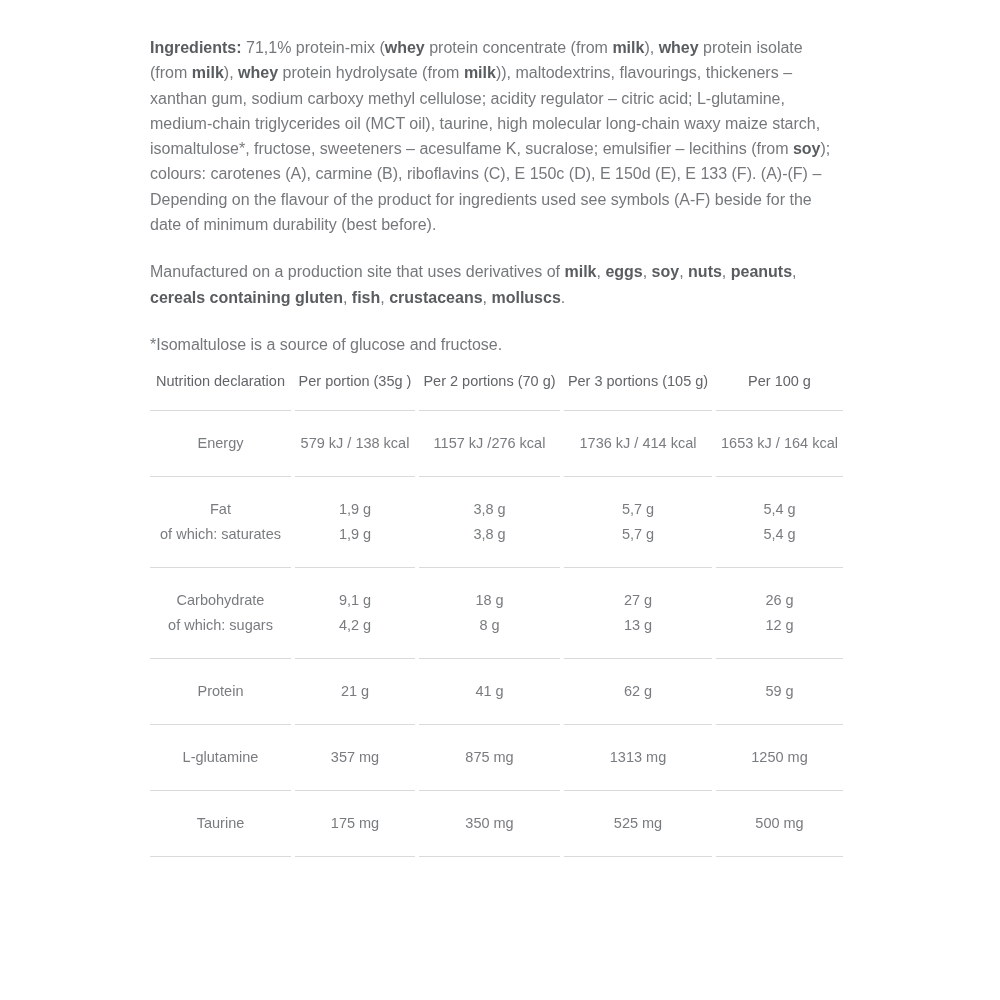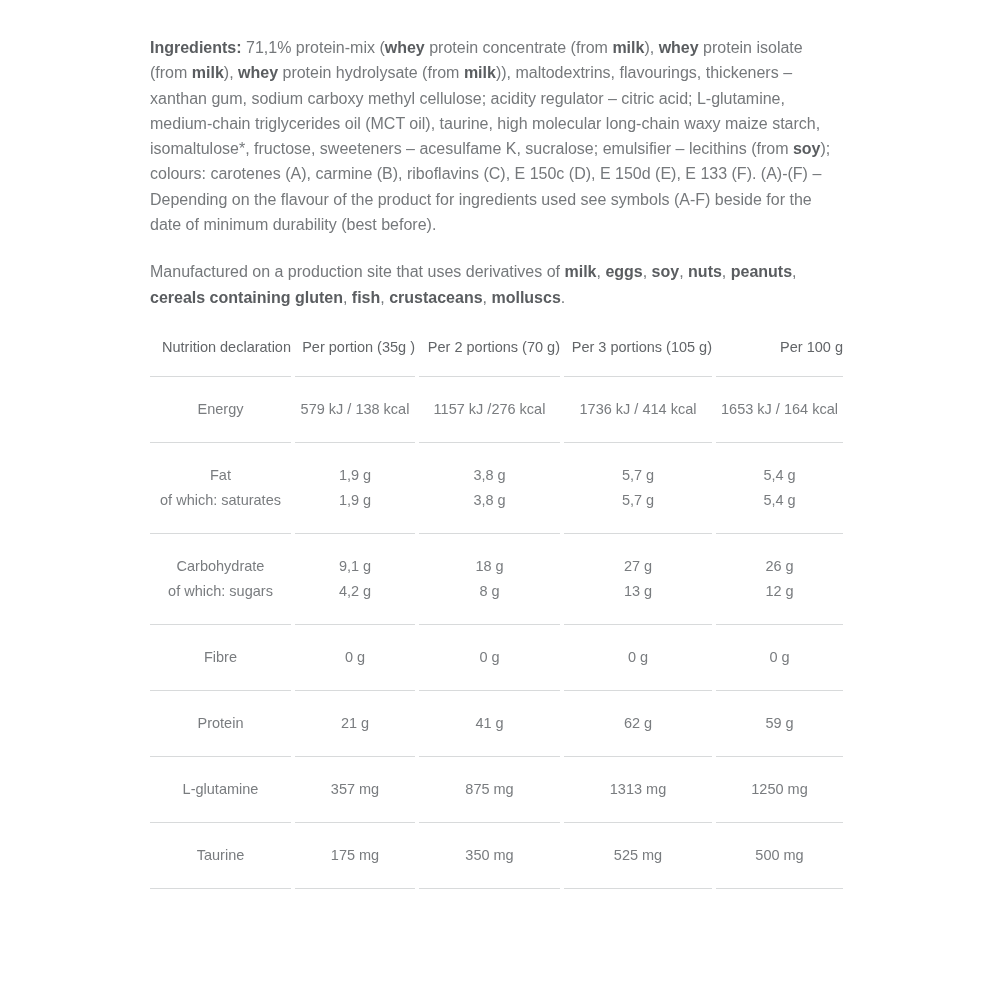--- a/index.html
+++ b/index.html
@@ -41,21 +41,21 @@
     margin-left:-4px;
     width:701px;
     border-collapse:separate;
     border-spacing:4px 0;
     table-layout:fixed;
     font-size:14.5px;
   }
   .nutrition-table th{
     font-weight:normal;
     color:var(--header-text);
-    text-align:right;
+    text-align:center;
     vertical-align:top;
     padding:7px 0 21px 0;
     line-height:16px;
     border-bottom:1px solid var(--border);
   }
   .nutrition-table td{
     color:var(--cell-text);
     text-align:center;
     vertical-align:middle;
     padding:20px 0;
@@ -69,20 +69,21 @@
 </style>
 </head>
 <body>
 
 <div class="page">
 
   <p class="para"><span class="b">Ingredients:</span><span> 71,1% protein-mix (</span><span class="b">whey</span><span> protein concentrate (from </span><span class="b">milk</span><span>), </span><span class="b">whey</span><span> protein isolate (from </span><span class="b">milk</span><span>), </span><span class="b">whey</span><span> protein hydrolysate (from </span><span class="b">milk</span><span>)), maltodextrins, flavourings, thickeners – xanthan gum, sodium carboxy methyl cellulose; acidity regulator – citric acid; L-glutamine, medium-chain triglycerides oil (MCT oil), taurine, high molecular long-chain waxy maize starch, isomaltulose*, fructose, sweeteners – acesulfame K, sucralose; emulsifier –  lecithins (from </span><span class="b">soy</span><span>); colours: carotenes (A), carmine (B), riboflavins (C), E 150c (D), E 150d (E), E 133 (F). (A)-(F) – Depending on the flavour of the product for ingredients used see symbols (A-F) beside for the date of minimum durability (best before).</span></p>
 
   <p class="para"><span>Manufactured on a production site that uses derivatives of </span><span class="b">milk</span><span>, </span><span class="b">eggs</span><span>, </span><span class="b">soy</span><span>, </span><span class="b">nuts</span><span>, </span><span class="b">peanuts</span><span>, </span><span class="b">cereals containing gluten</span><span>, </span><span class="b">fish</span><span>, </span><span class="b">crustaceans</span><span>, </span><span class="b">molluscs</span><span>.</span></p>
 
+  <p class="para note">*Isomaltulose is a source of glucose and fructose.</p>
 
   <table class="nutrition-table">
     <colgroup>
       <col style="width:141px">
       <col style="width:120px">
       <col style="width:141px">
       <col style="width:148px">
       <col style="width:127px">
     </colgroup>
     <thead>
@@ -151,37 +152,20 @@
             <div>27 g</div>
             <div>13 g</div>
           </td>
           <td>
             <div>26 g</div>
             <div>12 g</div>
           </td>
         </tr>
         <tr>
           <td>
-            <div>Fibre</div>
-          </td>
-          <td>
-            <div>0 g</div>
-          </td>
-          <td>
-            <div>0 g</div>
-          </td>
-          <td>
-            <div>0 g</div>
-          </td>
-          <td>
-            <div>0 g</div>
-          </td>
-        </tr>
-        <tr>
-          <td>
             <div>Protein</div>
           </td>
           <td>
             <div>21 g</div>
           </td>
           <td>
             <div>41 g</div>
           </td>
           <td>
             <div>62 g</div>

